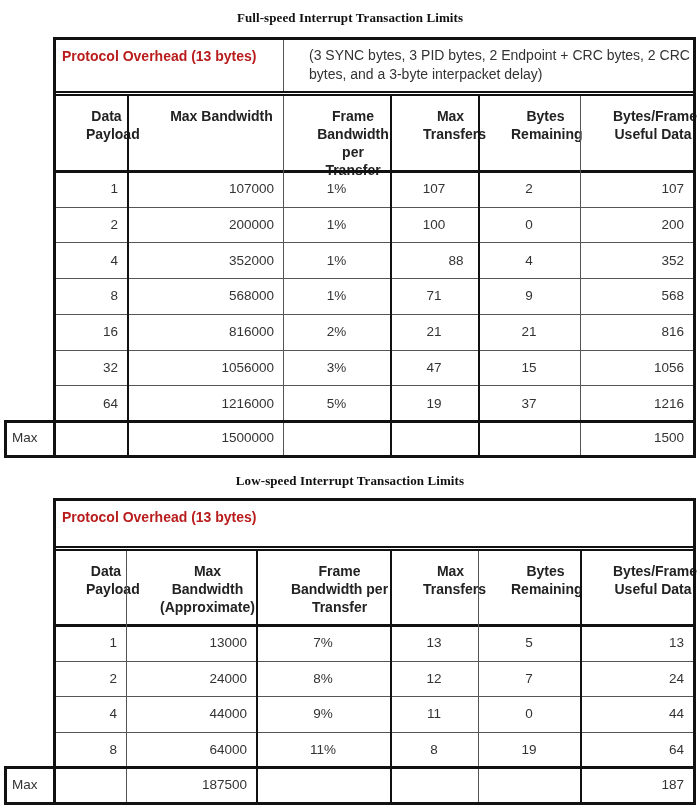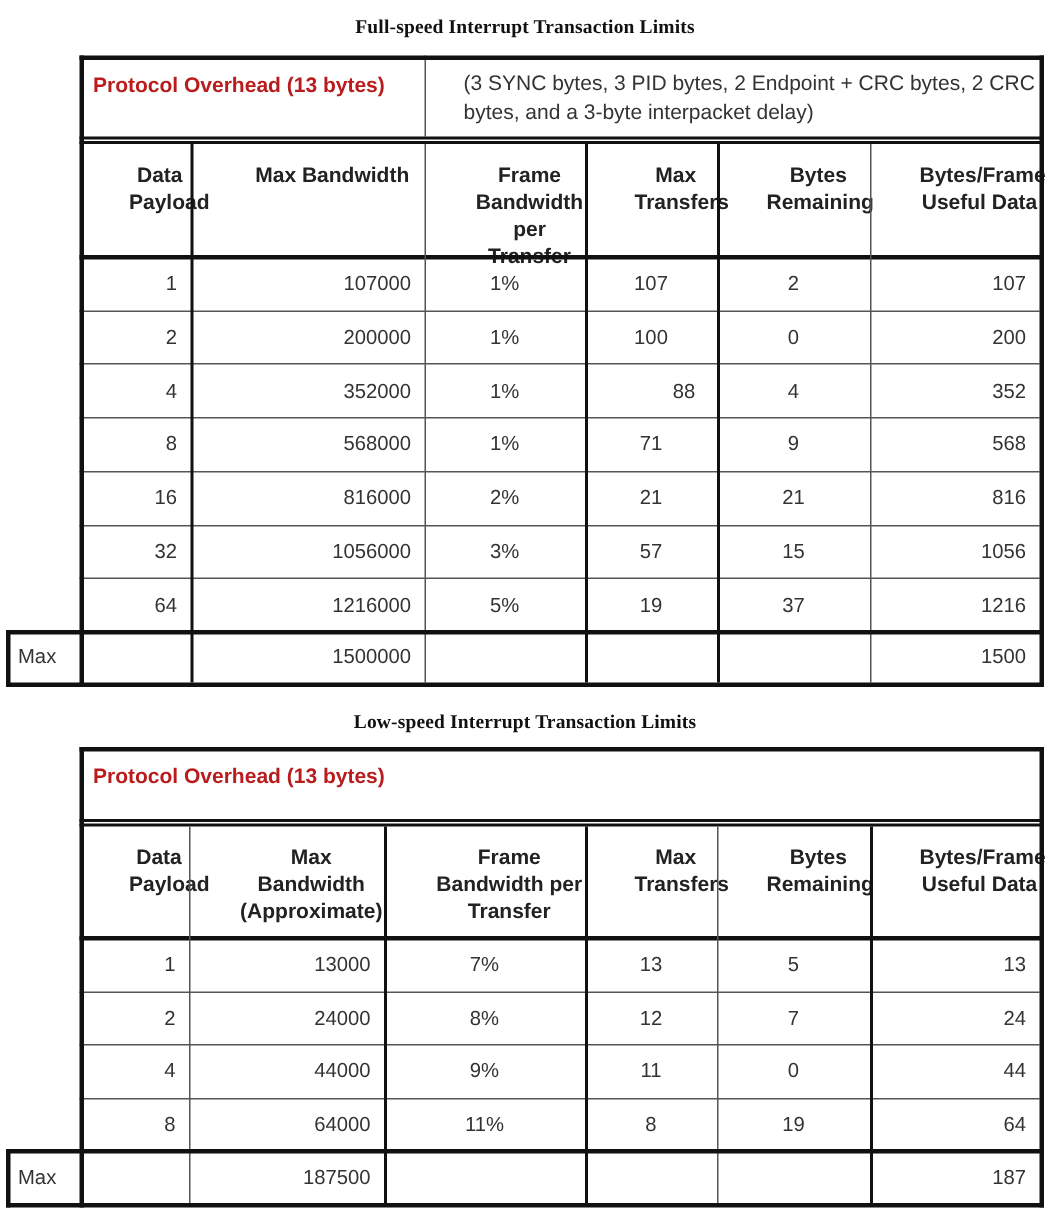--- a/index.html
+++ b/index.html
@@ -73,21 +73,21 @@
     <div class="cell r" style="left: 127px; top: 313.8px; width: 156px; height: 35.7px;">816000</div>
     <div class="cell c" style="left: 283px; top: 313.8px; width: 107px; height: 35.7px;">2%</div>
     <div class="cell c" style="left: 390px; top: 313.8px; width: 88px; height: 35.7px;">21</div>
     <div class="cell c" style="left: 478px; top: 313.8px; width: 102px; height: 35.7px;">21</div>
     <div class="cell r" style="left: 580px; top: 313.8px; width: 113px; height: 35.7px;">816</div>
     <div class="hline thin" style="left: 53px; top: 313.8px; width: 640px; height: 1px;"></div>
     <div class="abs" style="left: 53px; top: 349.5px; width: 640px; height: 35.7px;"></div>
     <div class="cell r" style="left: 53px; top: 349.5px; width: 74px; height: 35.7px;">32</div>
     <div class="cell r" style="left: 127px; top: 349.5px; width: 156px; height: 35.7px;">1056000</div>
     <div class="cell c" style="left: 283px; top: 349.5px; width: 107px; height: 35.7px;">3%</div>
-    <div class="cell c" style="left: 390px; top: 349.5px; width: 88px; height: 35.7px;">57</div>
+    <div class="cell c" style="left: 390px; top: 349.5px; width: 88px; height: 35.7px;">47</div>
     <div class="cell c" style="left: 478px; top: 349.5px; width: 102px; height: 35.7px;">15</div>
     <div class="cell r" style="left: 580px; top: 349.5px; width: 113px; height: 35.7px;">1056</div>
     <div class="hline thin" style="left: 53px; top: 349.5px; width: 640px; height: 1px;"></div>
     <div class="abs" style="left: 53px; top: 385.2px; width: 640px; height: 35.7px;"></div>
     <div class="cell r" style="left: 53px; top: 385.2px; width: 74px; height: 35.7px;">64</div>
     <div class="cell r" style="left: 127px; top: 385.2px; width: 156px; height: 35.7px;">1216000</div>
     <div class="cell c" style="left: 283px; top: 385.2px; width: 107px; height: 35.7px;">5%</div>
     <div class="cell c" style="left: 390px; top: 385.2px; width: 88px; height: 35.7px;">19</div>
     <div class="cell c" style="left: 478px; top: 385.2px; width: 102px; height: 35.7px;">37</div>
     <div class="cell r" style="left: 580px; top: 385.2px; width: 113px; height: 35.7px;">1216</div>

